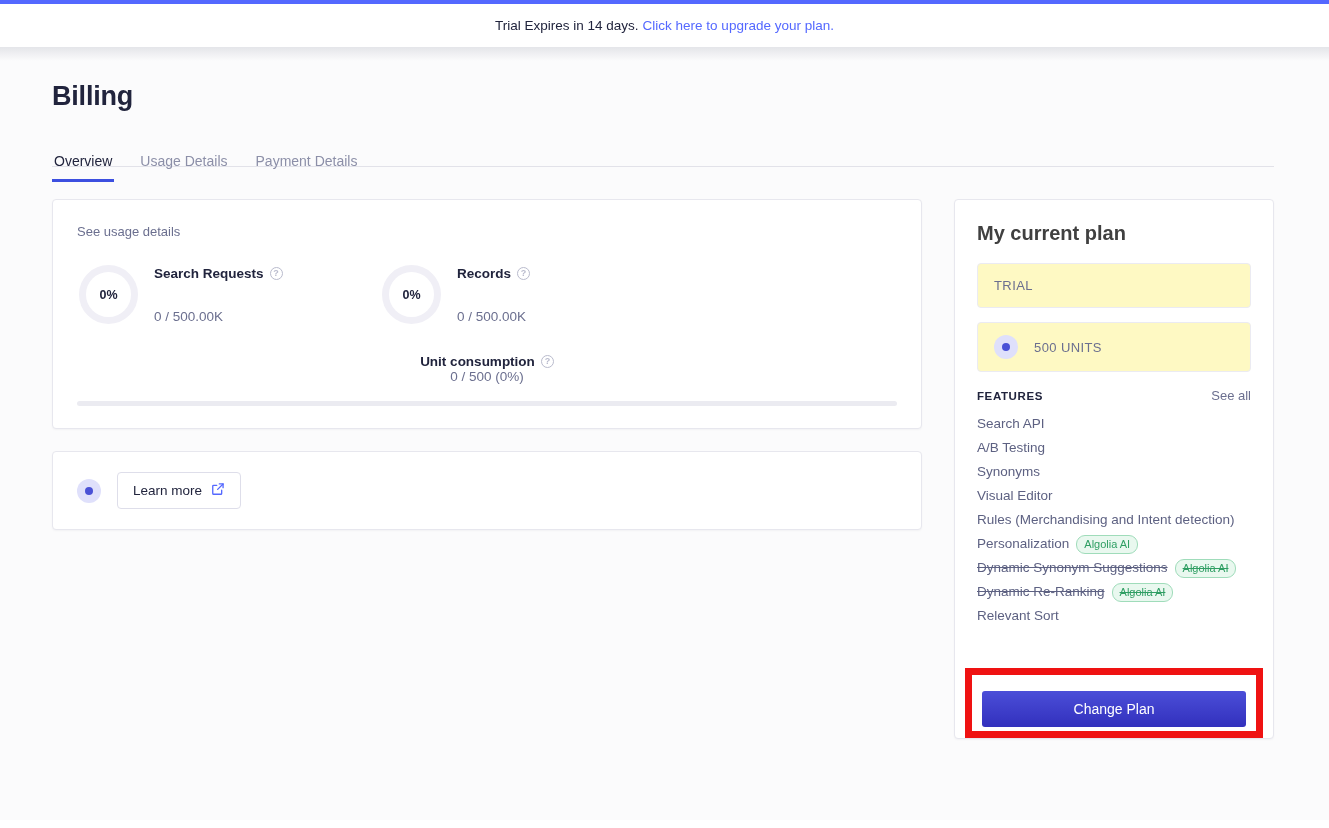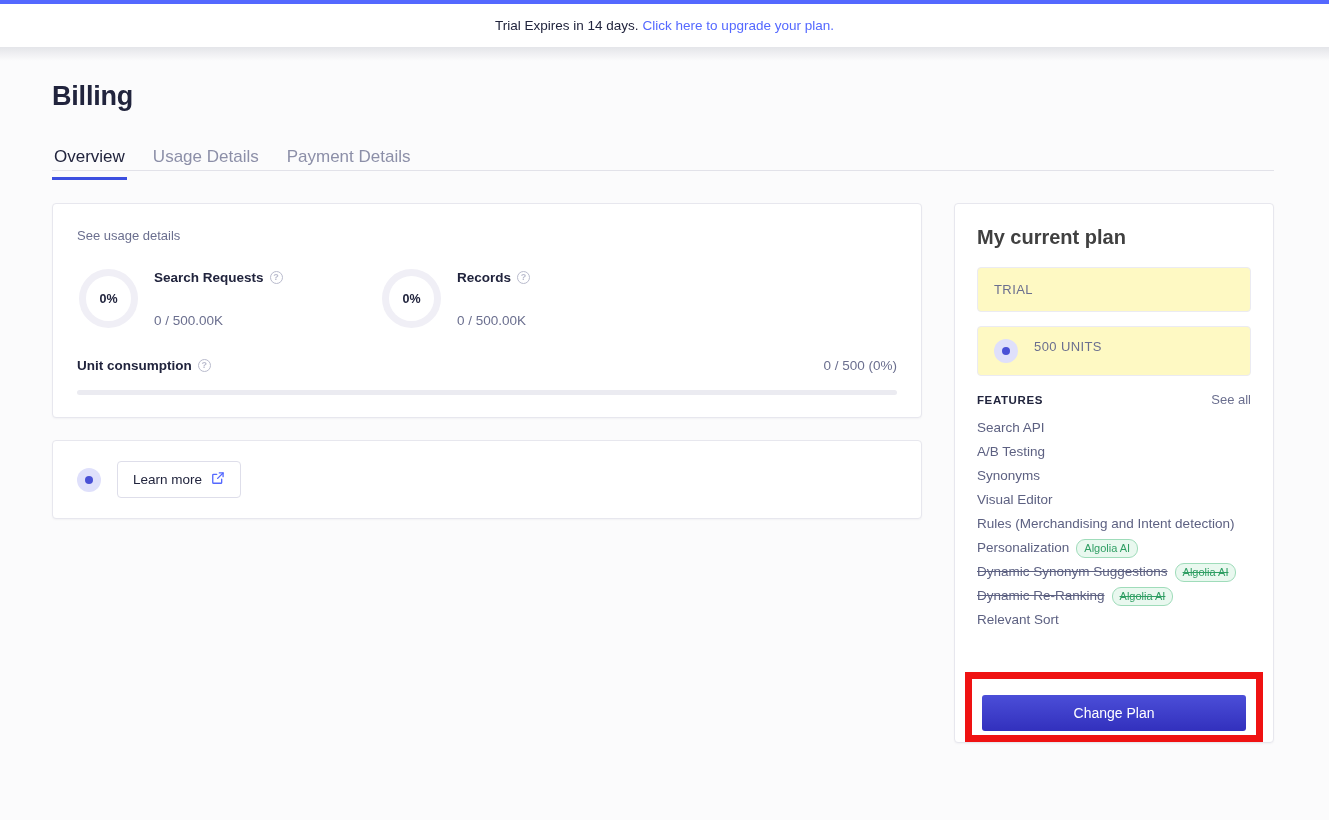--- a/index.html
+++ b/index.html
@@ -67,28 +67,28 @@
   
   .tabs {
     display: flex;
     gap: 24px;
     border-bottom: 1px solid #e2e2e9;
     width: 1222px;
     position: relative;
     margin-bottom: 0;
   }
   .tab {
-    font-size: 17px;
+    font-size: 14px;
     color: #8c8fa8;
     padding: 0 2px 10px 2px;
     cursor: pointer;
     border-bottom: 3px solid transparent;
     margin-bottom: -1px;
     position: relative;
-    top: 9px;
+    top: 15px;
   }
   .tab.active {
     color: #21243d;
     border-bottom-color: #3c4fe0;
   }
 
   
   .columns {
     display: flex;
     gap: 32px;
@@ -185,20 +185,21 @@
     flex: none;
   }
 
   .unit-consumption {
     margin-top: 30px;
   }
   .uc-row {
     display: flex;
     justify-content: space-between;
     align-items: center;
+    flex-direction: column;
   }
   .uc-label {
     font-size: 13.5px;
     font-weight: bold;
     color: #21243d;
     display: flex;
     align-items: center;
     gap: 6px;
   }
   .uc-value {
@@ -280,20 +281,21 @@
     border-radius: 4px;
     background: #fef9c3;
     padding: 14px 16px;
     font-size: 13px;
     color: #6b6f8f;
     letter-spacing: .4px;
     margin-bottom: 14px;
   }
   .plan-box.units {
     display: flex;
+    align-items: center;
     gap: 16px;
     padding: 12px 16px;
   }
   .units-label { font-size: 13px; color: #6b6f8f; letter-spacing: .4px; }
 
   .features-head {
     display: flex;
     justify-content: space-between;
     align-items: baseline;
     margin-top: 16px;

